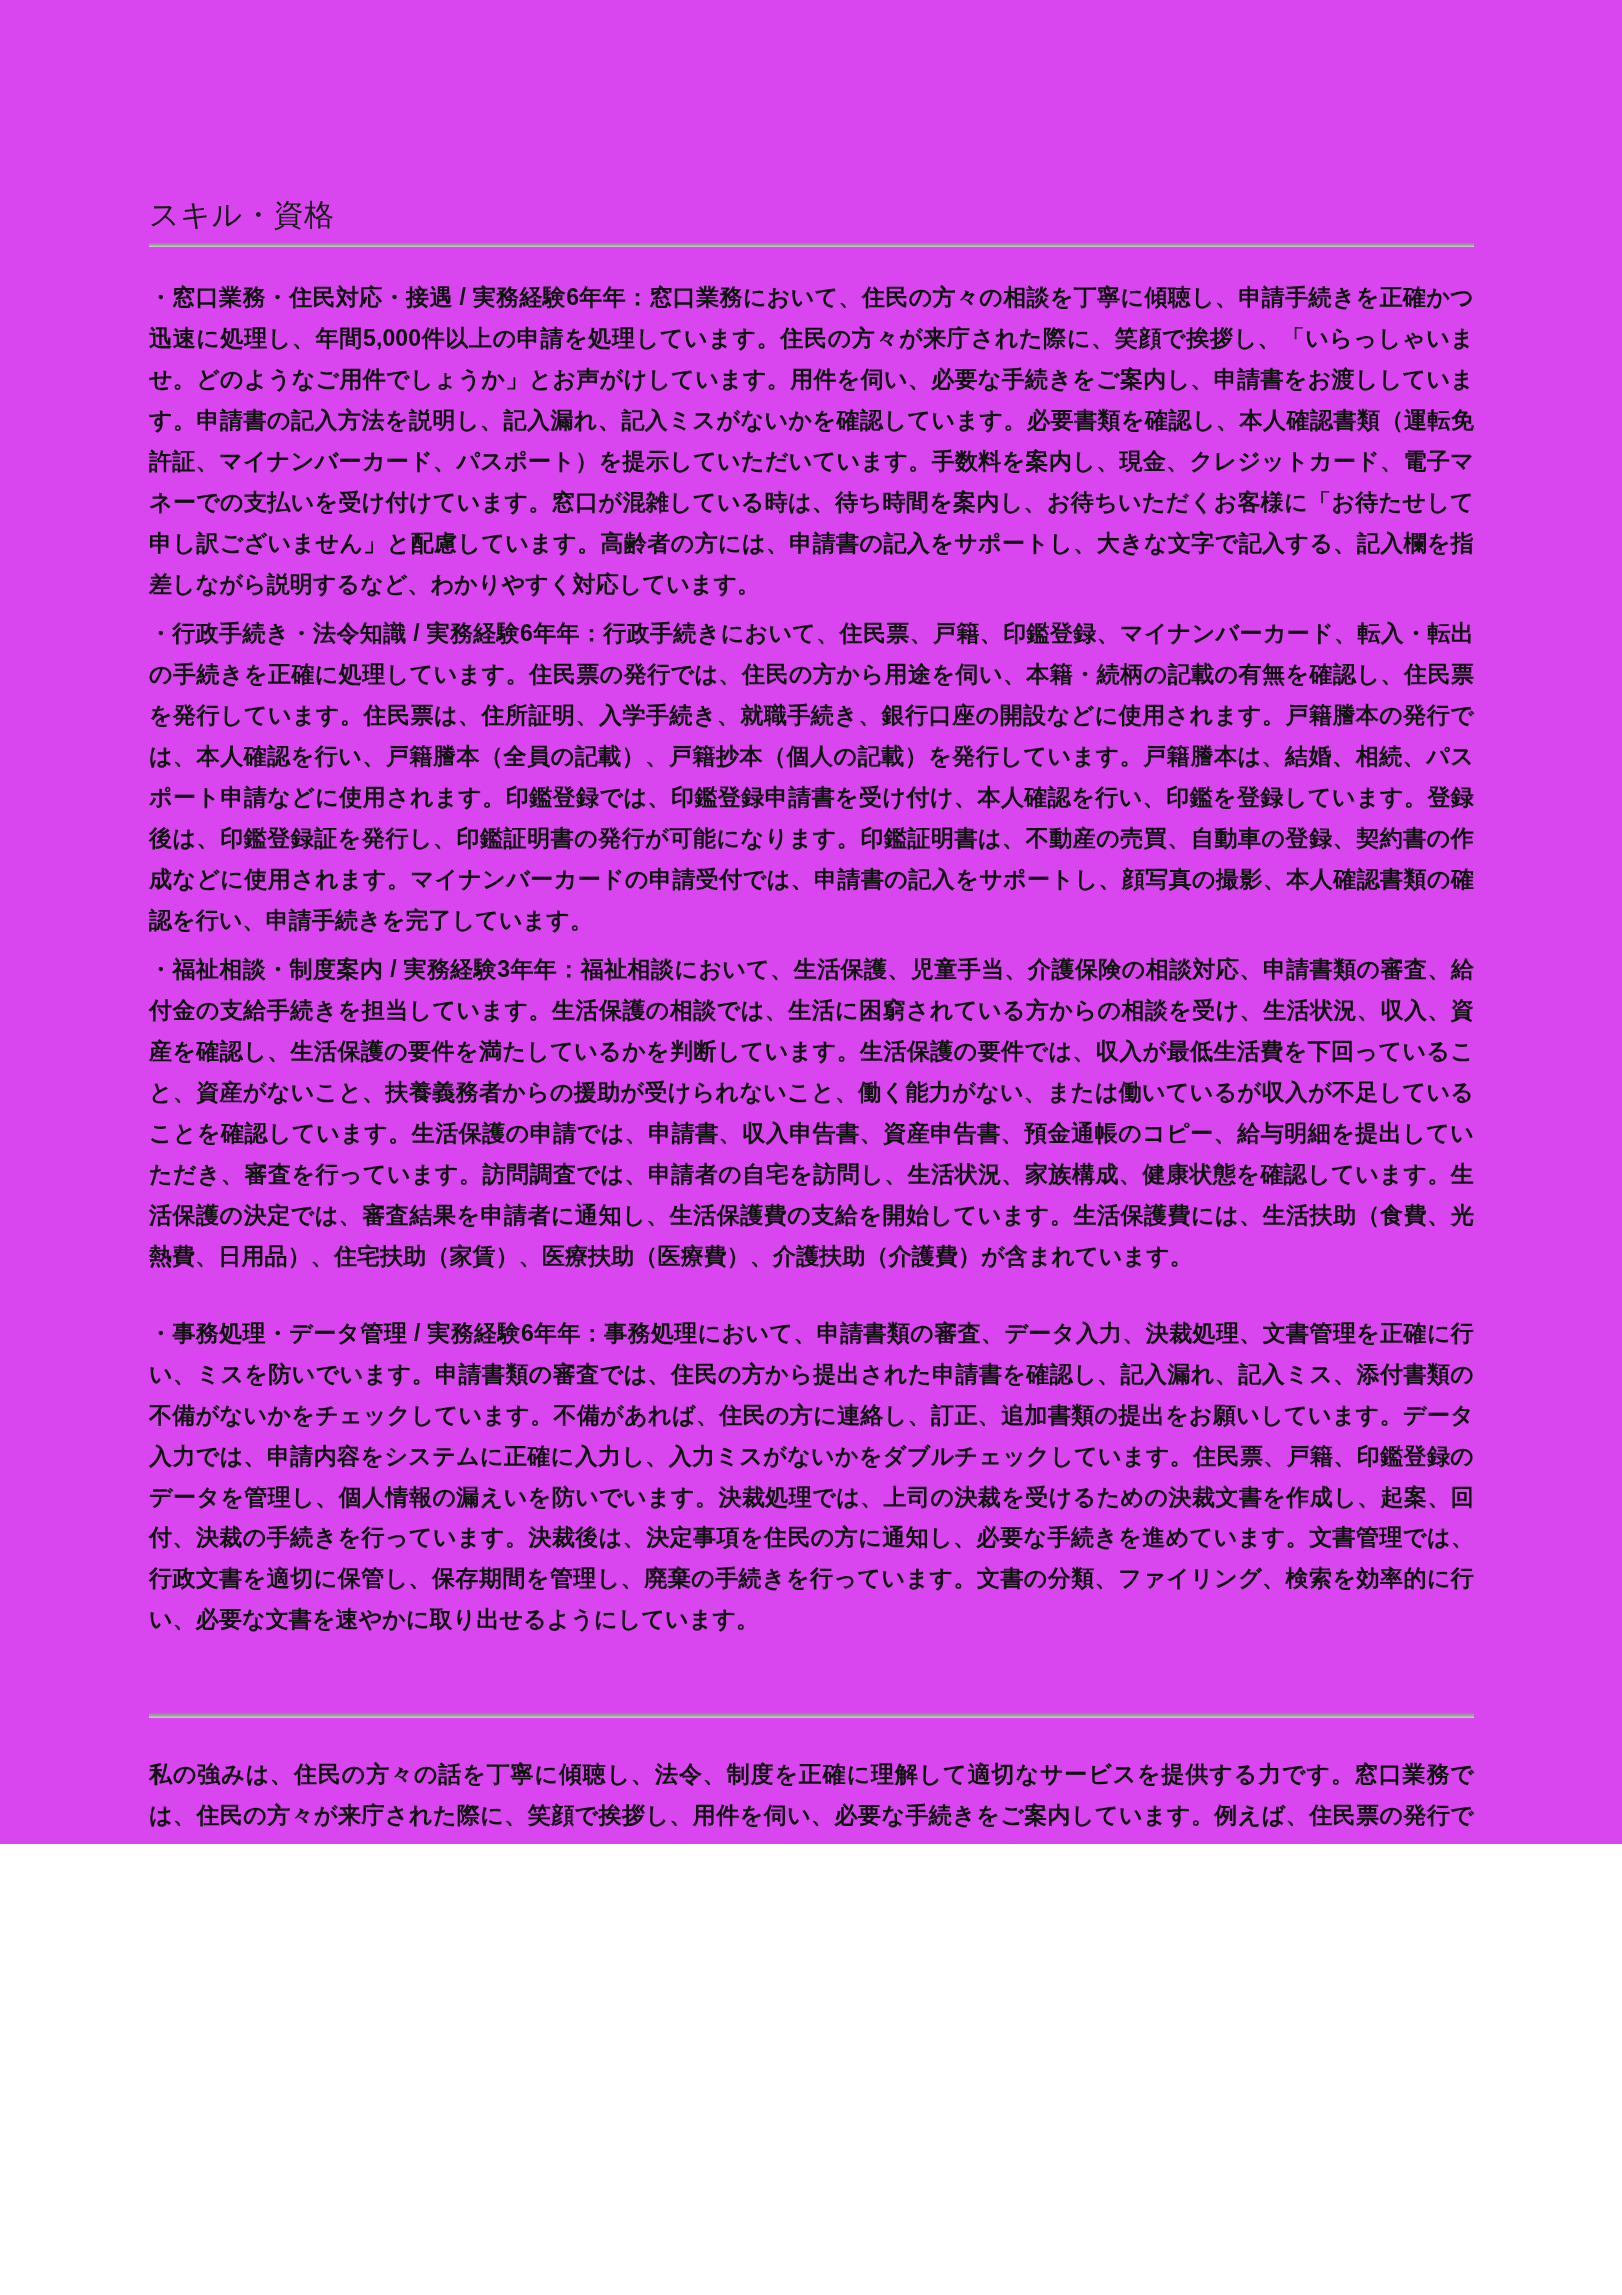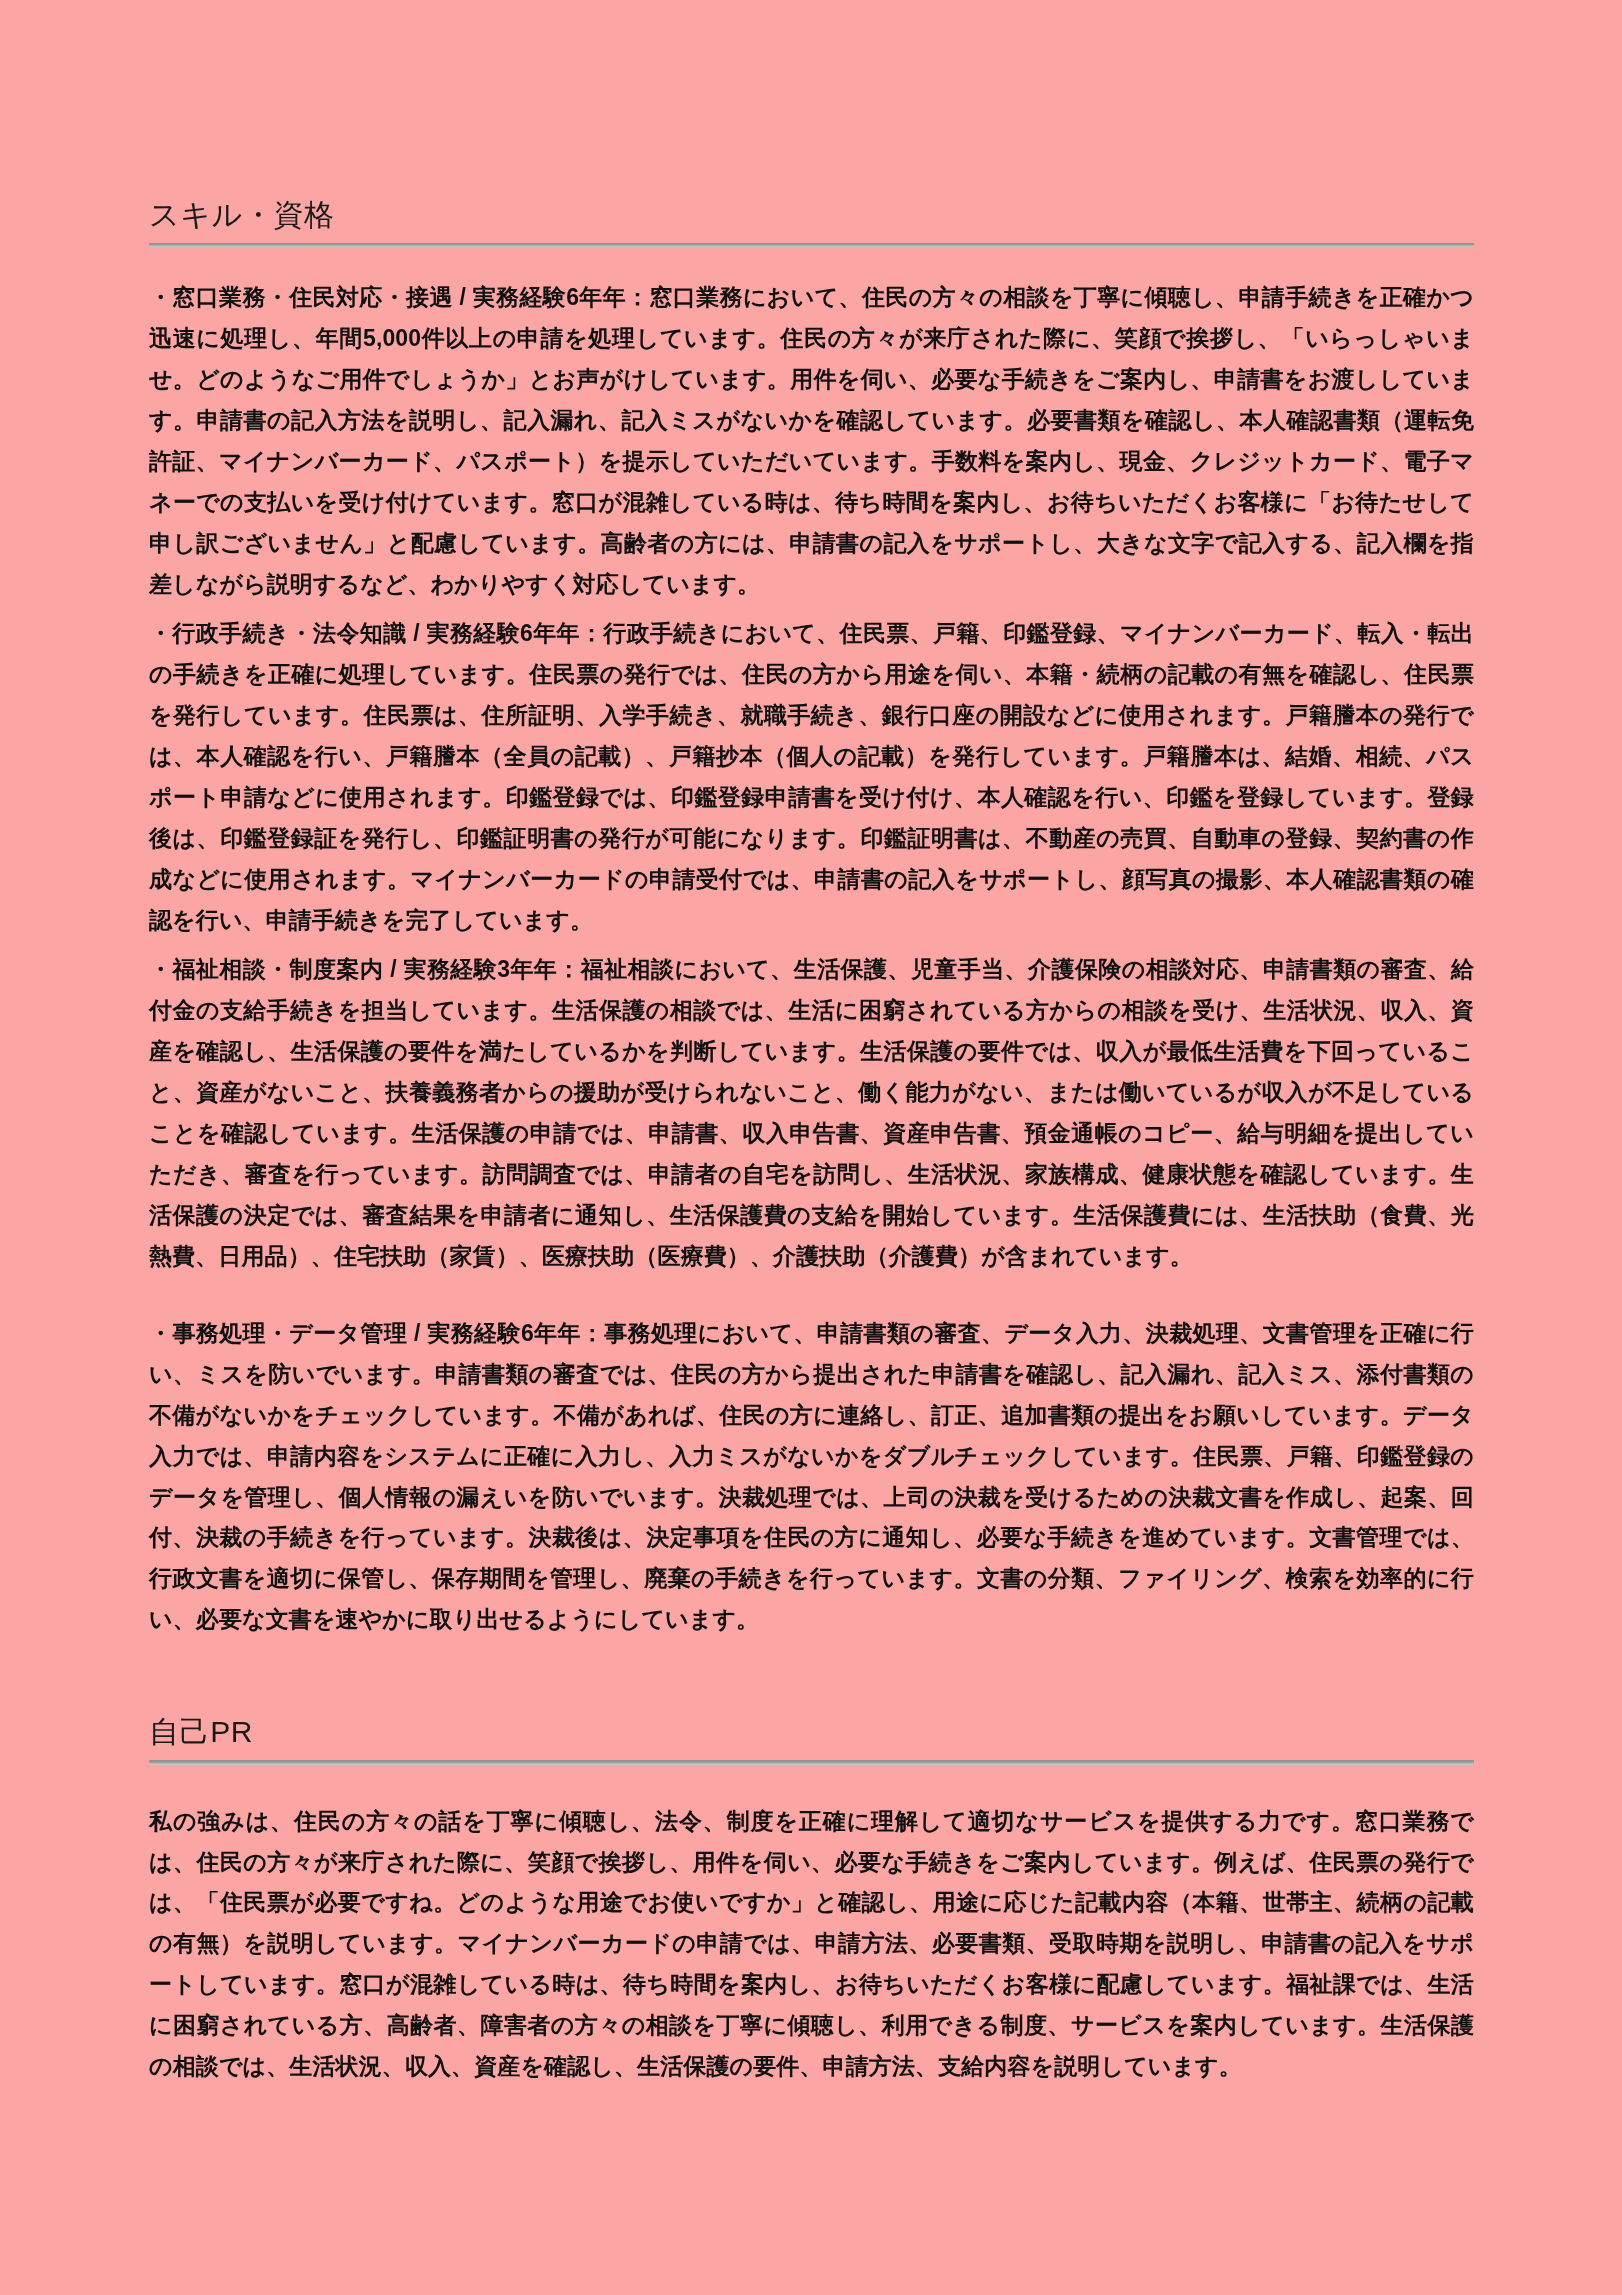--- a/index.html
+++ b/index.html
@@ -8,22 +8,22 @@
     padding: 0;
     background: #ffffff;
   }
   body {
     font-family: "Liberation Sans", "DejaVu Sans", sans-serif;
     color: #000000;
   }
   .page {
     position: relative;
     width: 1623px;
-    height: 2295px;
-    background: #fca5a5;
+    height: 1844px;
+    background: #d946ef;
     box-sizing: border-box;
     padding: 196px 149px 12px 149px;
     overflow: hidden;
   }
   .section {
     margin: 0 0 0 0;
   }
   .section + .section {
     margin-top: 73px;
   }
@@ -76,21 +76,20 @@
     <div class="section-rule"></div>
     <div class="section-body">
       <p class="para">・窓口業務・住民対応・接遇 / 実務経験6年年：窓口業務において、住民の方々の相談を丁寧に傾聴し、申請手続きを正確かつ迅速に処理し、年間5,000件以上の申請を処理しています。住民の方々が来庁された際に、笑顔で挨拶し、「いらっしゃいませ。どのようなご用件でしょうか」とお声がけしています。用件を伺い、必要な手続きをご案内し、申請書をお渡ししています。申請書の記入方法を説明し、記入漏れ、記入ミスがないかを確認しています。必要書類を確認し、本人確認書類（運転免許証、マイナンバーカード、パスポート）を提示していただいています。手数料を案内し、現金、クレジットカード、電子マネーでの支払いを受け付けています。窓口が混雑している時は、待ち時間を案内し、お待ちいただくお客様に「お待たせして申し訳ございません」と配慮しています。高齢者の方には、申請書の記入をサポートし、大きな文字で記入する、記入欄を指差しながら説明するなど、わかりやすく対応しています。</p>
       <p class="para">・行政手続き・法令知識 / 実務経験6年年：行政手続きにおいて、住民票、戸籍、印鑑登録、マイナンバーカード、転入・転出の手続きを正確に処理しています。住民票の発行では、住民の方から用途を伺い、本籍・続柄の記載の有無を確認し、住民票を発行しています。住民票は、住所証明、入学手続き、就職手続き、銀行口座の開設などに使用されます。戸籍謄本の発行では、本人確認を行い、戸籍謄本（全員の記載）、戸籍抄本（個人の記載）を発行しています。戸籍謄本は、結婚、相続、パスポート申請などに使用されます。印鑑登録では、印鑑登録申請書を受け付け、本人確認を行い、印鑑を登録しています。登録後は、印鑑登録証を発行し、印鑑証明書の発行が可能になります。印鑑証明書は、不動産の売買、自動車の登録、契約書の作成などに使用されます。マイナンバーカードの申請受付では、申請書の記入をサポートし、顔写真の撮影、本人確認書類の確認を行い、申請手続きを完了しています。</p>
       <p class="para">・福祉相談・制度案内 / 実務経験3年年：福祉相談において、生活保護、児童手当、介護保険の相談対応、申請書類の審査、給付金の支給手続きを担当しています。生活保護の相談では、生活に困窮されている方からの相談を受け、生活状況、収入、資産を確認し、生活保護の要件を満たしているかを判断しています。生活保護の要件では、収入が最低生活費を下回っていること、資産がないこと、扶養義務者からの援助が受けられないこと、働く能力がない、または働いているが収入が不足していることを確認しています。生活保護の申請では、申請書、収入申告書、資産申告書、預金通帳のコピー、給与明細を提出していただき、審査を行っています。訪問調査では、申請者の自宅を訪問し、生活状況、家族構成、健康状態を確認しています。生活保護の決定では、審査結果を申請者に通知し、生活保護費の支給を開始しています。生活保護費には、生活扶助（食費、光熱費、日用品）、住宅扶助（家賃）、医療扶助（医療費）、介護扶助（介護費）が含まれています。</p>
       <p class="para">・事務処理・データ管理 / 実務経験6年年：事務処理において、申請書類の審査、データ入力、決裁処理、文書管理を正確に行い、ミスを防いでいます。申請書類の審査では、住民の方から提出された申請書を確認し、記入漏れ、記入ミス、添付書類の不備がないかをチェックしています。不備があれば、住民の方に連絡し、訂正、追加書類の提出をお願いしています。データ入力では、申請内容をシステムに正確に入力し、入力ミスがないかをダブルチェックしています。住民票、戸籍、印鑑登録のデータを管理し、個人情報の漏えいを防いでいます。決裁処理では、上司の決裁を受けるための決裁文書を作成し、起案、回付、決裁の手続きを行っています。決裁後は、決定事項を住民の方に通知し、必要な手続きを進めています。文書管理では、行政文書を適切に保管し、保存期間を管理し、廃棄の手続きを行っています。文書の分類、ファイリング、検索を効率的に行い、必要な文書を速やかに取り出せるようにしています。</p>
     </div>
   </div>
 
   <div class="section">
-    <h2 class="section-title">自己PR</h2>
     <div class="section-rule"></div>
     <div class="section-body pr-body">
       <p class="para">私の強みは、住民の方々の話を丁寧に傾聴し、法令、制度を正確に理解して適切なサービスを提供する力です。窓口業務では、住民の方々が来庁された際に、笑顔で挨拶し、用件を伺い、必要な手続きをご案内しています。例えば、住民票の発行では、「住民票が必要ですね。どのような用途でお使いですか」と確認し、用途に応じた記載内容（本籍、世帯主、続柄の記載の有無）を説明しています。マイナンバーカードの申請では、申請方法、必要書類、受取時期を説明し、申請書の記入をサポートしています。窓口が混雑している時は、待ち時間を案内し、お待ちいただくお客様に配慮しています。福祉課では、生活に困窮されている方、高齢者、障害者の方々の相談を丁寧に傾聴し、利用できる制度、サービスを案内しています。生活保護の相談では、生活状況、収入、資産を確認し、生活保護の要件、申請方法、支給内容を説明しています。</p>
     </div>
   </div>
 
   <div class="spacer-bottom"></div>
 </div>
 
 

